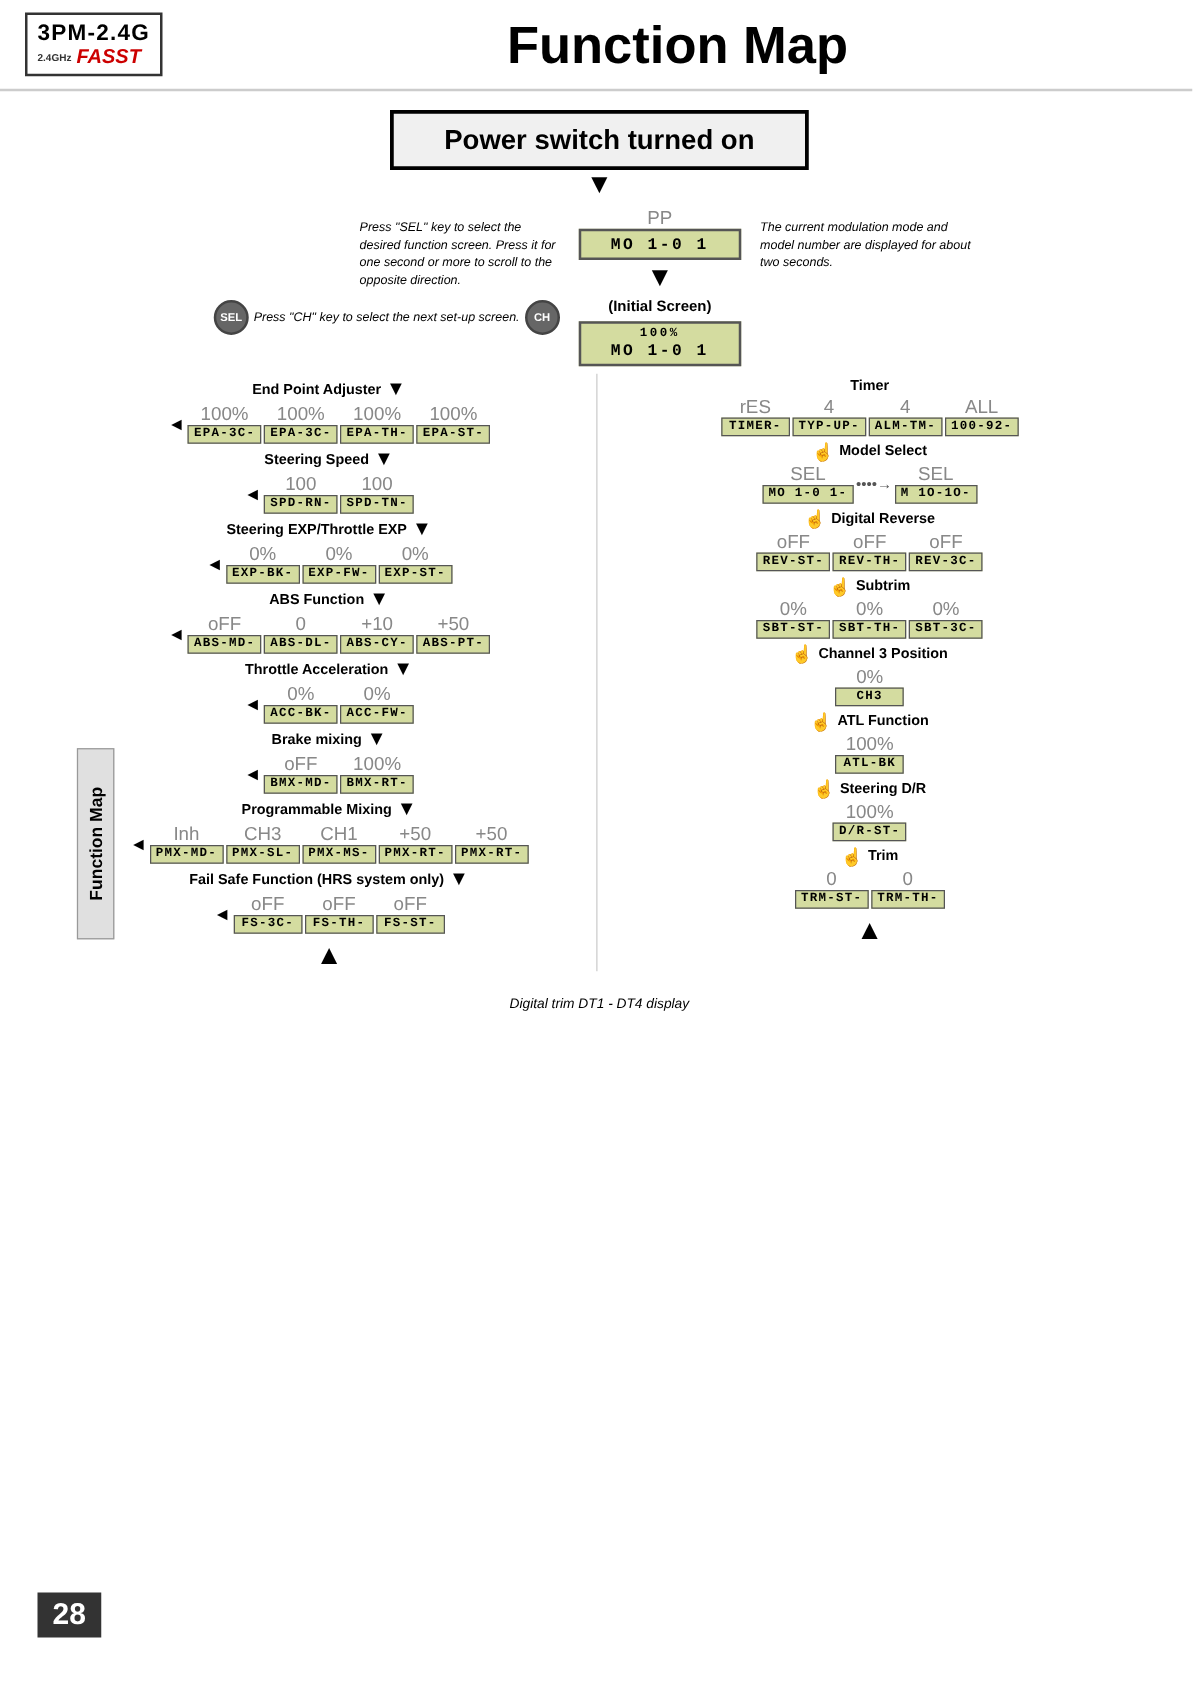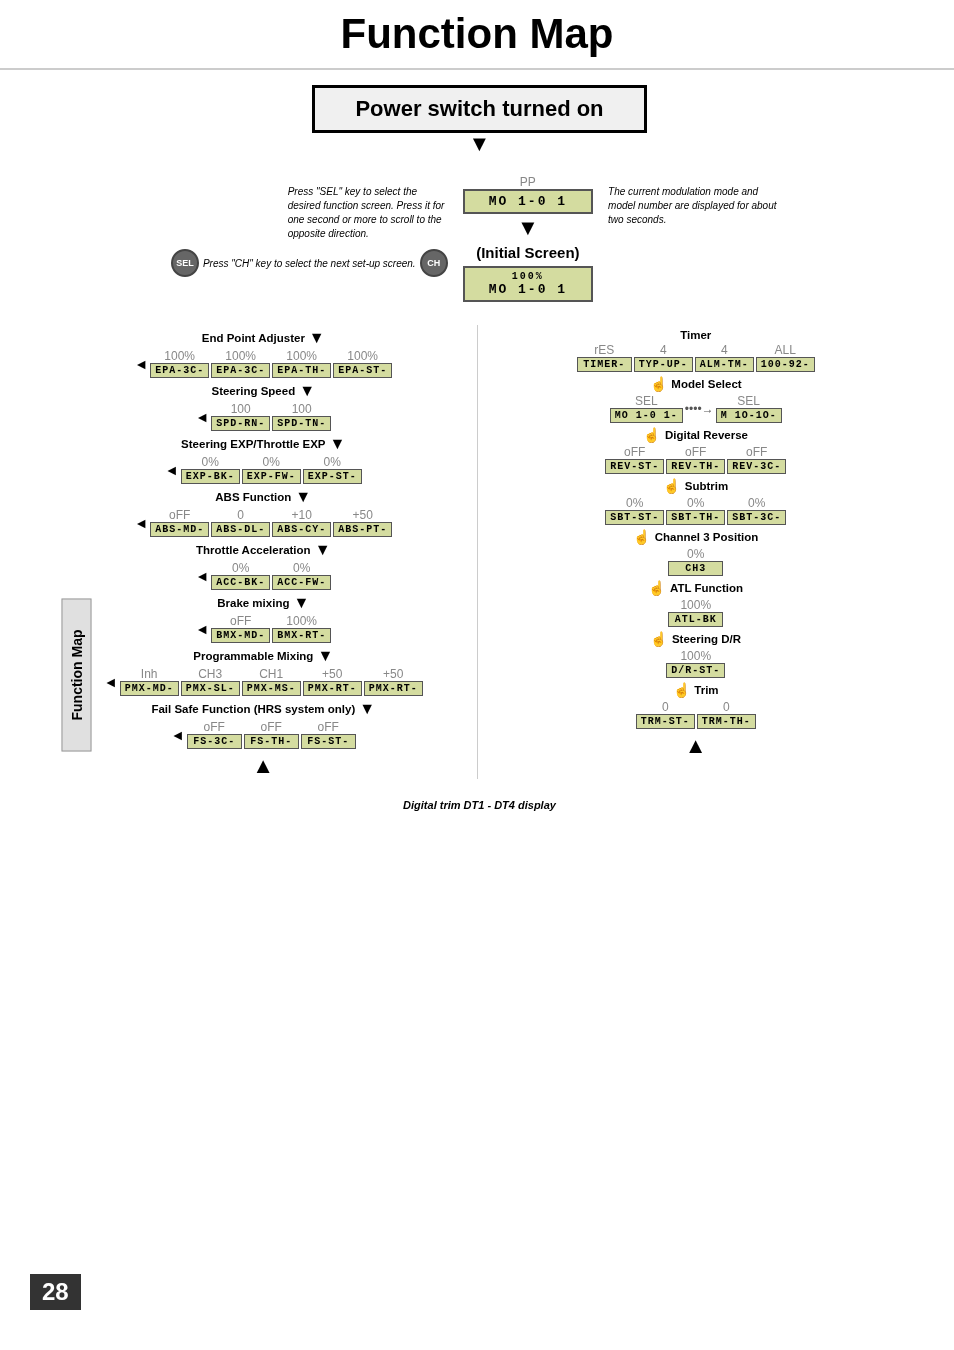--- a/index.html
+++ b/index.html
@@ -109,21 +109,21 @@
       font-size: 13px;
       font-weight: bold;
       padding: 3px 24px;
       display: inline-block;
       min-width: 80px;
       text-align: center;
       letter-spacing: 2px;
     }
 
     .section-label {
-      font-size: 15px;
+      font-size: 12px;
       font-weight: bold;
       color: #000;
       text-align: right;
       margin: 2px 0;
     }
 
     .lcd-small {
       border: 1.5px solid #555;
       background: #d4dca0;
       font-family: 'Courier New', monospace;
@@ -143,21 +143,21 @@
     }
 
     
     .dt-note {
       font-size: 11px;
       color: #000;
       margin-top: 15px;
       text-align: center;
     }
     .dt-note strong {
-      font-weight: bold;
+      font-weight: normal;
       font-style: italic;
       text-align: right;
     }
 
     
     .top-section {
       display: flex;
       align-items: flex-start;
       justify-content: center;
       gap: 15px;
@@ -193,21 +193,21 @@
       font-weight: bold;
       background: #666;
       color: #fff;
     }
 
     
     .func-map-main {
       display: flex;
       gap: 5px;
       width: 100%;
-      margin-top: 23px;
+      margin-top: 6px;
     }
 
     .func-map-left {
       flex: 1;
       border-right: 1px solid #ccc;
       padding-right: 5px;
     }
     .func-map-right {
       flex: 1;
       padding-left: 5px;
@@ -227,21 +227,21 @@
     }
     .func-section-lcds {
       display: flex;
       align-items: center;
       justify-content: center;
       gap: 2px;
       margin: 2px 0;
     }
 
     .lcd-val {
-      font-size: 12px;
+      font-size: 15px;
       color: #888;
       text-align: center;
     }
 
     .stacked-lcd {
       display: flex;
       flex-direction: column;
       align-items: center;
       gap: 0px;
     }
@@ -253,30 +253,37 @@
 
     
     .thumb-up {
       font-size: 14px;
     }
   </style>
 </head>
 <body>
 
 <div class="header">
+  <div class="logo-box">
+    <div class="logo-3pm">3PM-2.4G</div>
+    <div class="logo-fasst">
+      <span style="font-size:8px;font-style:normal;color:#333;">2.4GHz</span>
+      <span>FASST</span>
+    </div>
+  </div>
   <div class="page-title">Function Map</div>
 </div>
 
 <div class="side-label">Function Map</div>
 
 <div class="page-number">28</div>
 
 <div class="main-content">
 
-  <div style="display:flex; flex-direction:column; align-items:center; margin-bottom:20px;">
+  <div style="display:flex; flex-direction:column; align-items:center; margin-bottom:8px;">
     <div class="power-switch-box">Power switch turned on</div>
     <div class="arrow-down">▼</div>
   </div>
 
   <div class="top-section">
 
     <div style="display:flex; flex-direction:column; align-items:flex-end; min-width:160px;">
       <div class="note-left">Press "SEL" key to select the desired function screen. Press it for one second or more to scroll to the opposite direction.</div>
 
       <div style="display:flex; align-items:center; gap:4px; margin-top:8px;">

